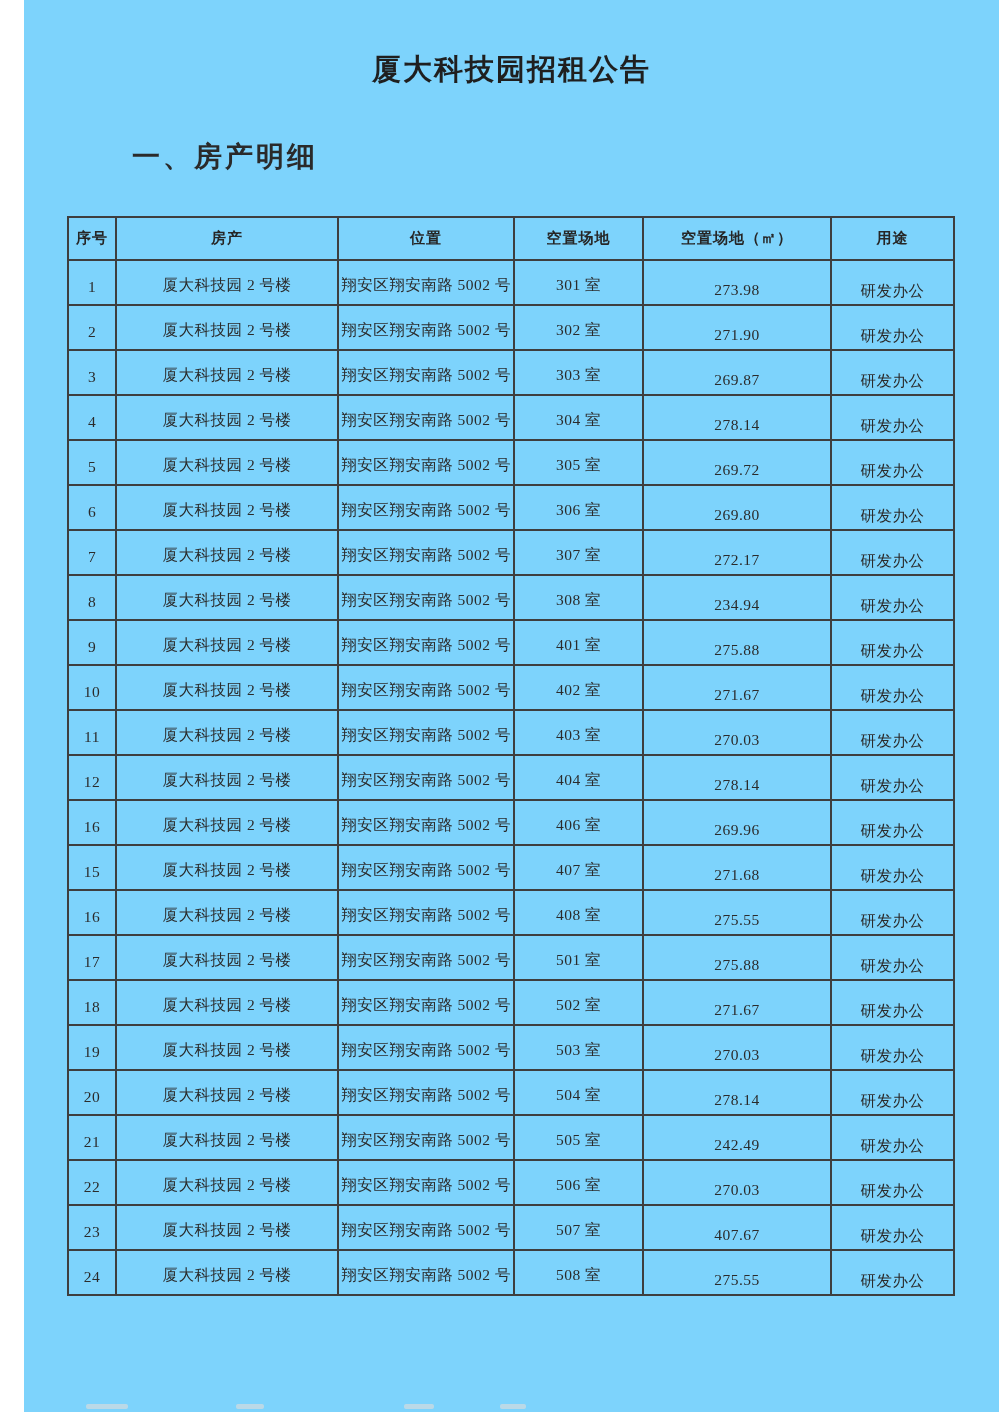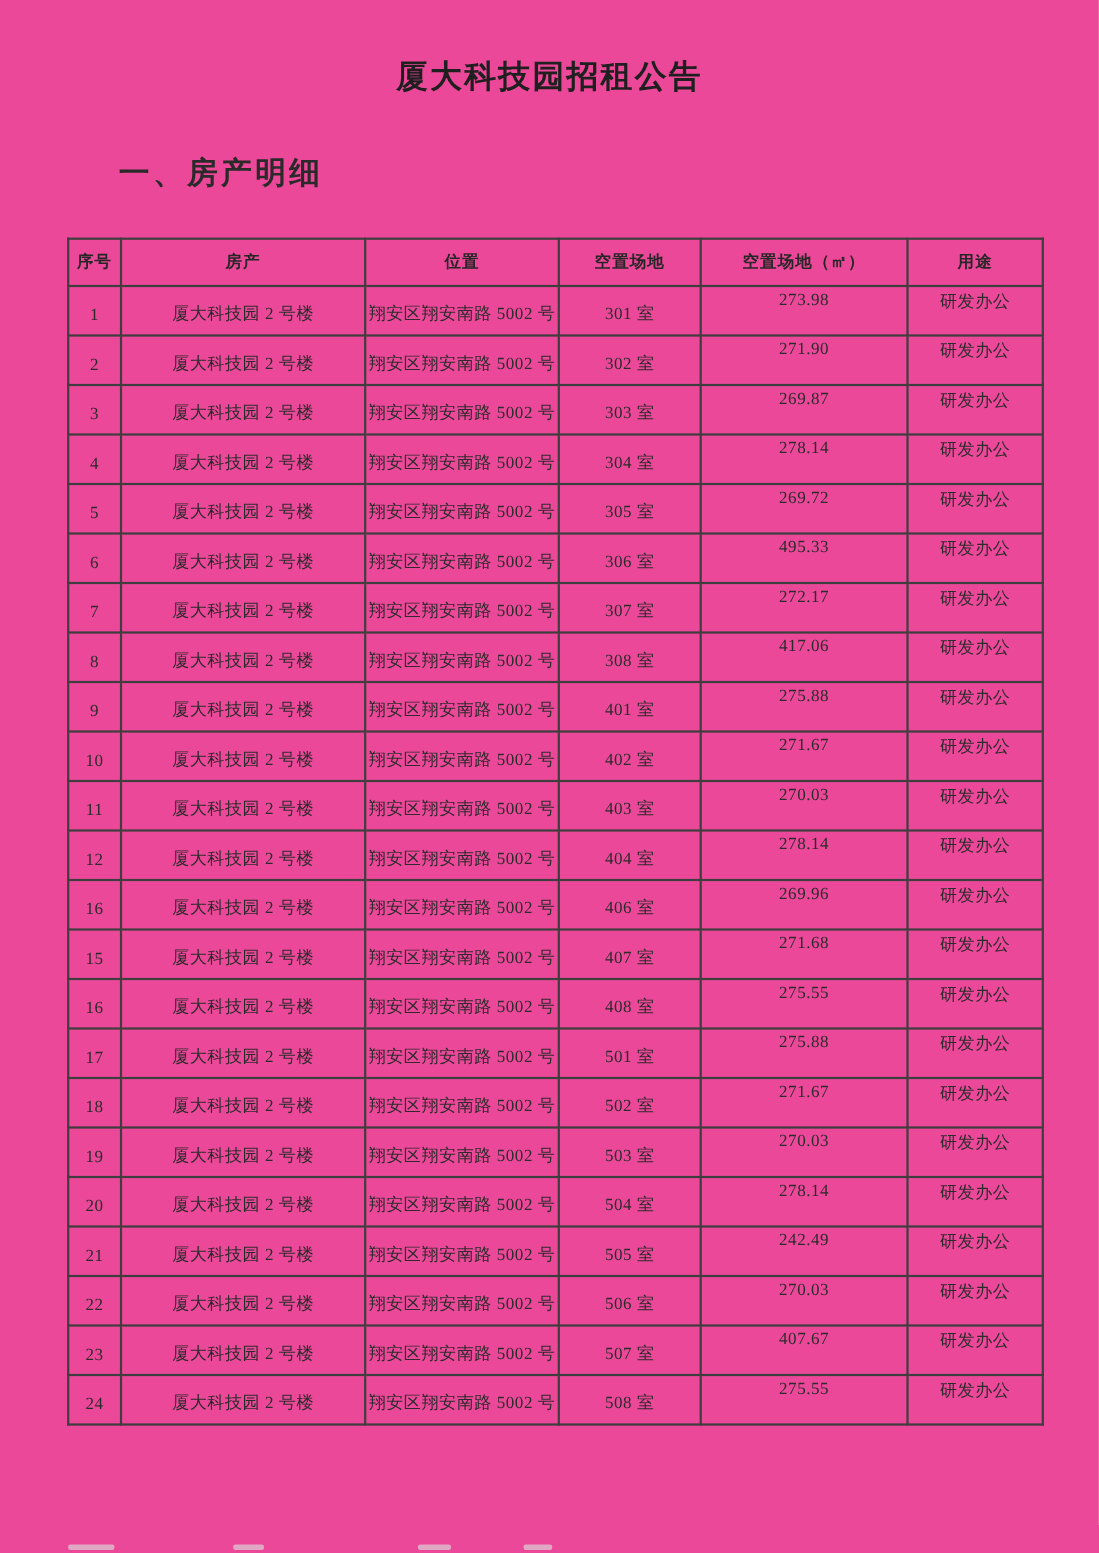--- a/index.html
+++ b/index.html
@@ -11,21 +11,22 @@
     width: 999px;
     height: 1412px;
     position: relative;
     font-family: "Liberation Serif", "DejaVu Serif", serif;
     color: #2d2d2d;
     overflow: hidden;
   }
   .page {
     position: absolute;
     inset: 0;
-    background: #ec4899;
+    background: #7dd3fc;
+    margin-left: 24px;
   }
   .title {
     position: absolute;
     top: 50px;
     left: 0;
     width: 100%;
     margin: 0;
     text-align: center;
     font-size: 29px;
     font-weight: bold;
@@ -38,21 +39,21 @@
     left: 108px;
     margin: 0;
     font-size: 28px;
     font-weight: bold;
     letter-spacing: 3px;
     color: #2a2a2a;
   }
   table.prop-table {
     position: absolute;
     top: 216px;
-    left: 61px;
+    left: 43px;
     width: 886px;
     border-collapse: collapse;
     table-layout: fixed;
   }
   .prop-table th,
   .prop-table td {
     border: 2px solid #3e3e3e;
     text-align: center;
     overflow: hidden;
     white-space: nowrap;
@@ -65,21 +66,21 @@
     vertical-align: middle;
     color: #262626;
   }
   .prop-table tbody tr { height: 45px; }
   .prop-table td {
     font-size: 15.5px;
     letter-spacing: 0.5px;
     color: #2b2b2b;
   }
   td.va-low  { vertical-align: bottom; padding-bottom: 8px; }
-  td.va-high { vertical-align: top;    padding-top: 3px; }
+  td.va-high { vertical-align: top;    padding-top: 20px; }
 
   
   .cutoff-marks { position: absolute; top: 1404px; left: 0; width: 100%; height: 6px; }
   .cutoff-marks span {
     position: absolute;
     top: 0;
     height: 5px;
     background: #dcdcdc;
     opacity: 0.65;
     border-radius: 2px;
@@ -156,37 +157,37 @@
           <td class="va-low">翔安区翔安南路 5002 号</td>
           <td class="va-low">305 室</td>
           <td class="va-high">269.72</td>
           <td class="va-high">研发办公</td>
         </tr>
         <tr>
           <td class="va-low">6</td>
           <td class="va-low">厦大科技园 2 号楼</td>
           <td class="va-low">翔安区翔安南路 5002 号</td>
           <td class="va-low">306 室</td>
-          <td class="va-high">495.33</td>
+          <td class="va-high">269.80</td>
           <td class="va-high">研发办公</td>
         </tr>
         <tr>
           <td class="va-low">7</td>
           <td class="va-low">厦大科技园 2 号楼</td>
           <td class="va-low">翔安区翔安南路 5002 号</td>
           <td class="va-low">307 室</td>
           <td class="va-high">272.17</td>
           <td class="va-high">研发办公</td>
         </tr>
         <tr>
           <td class="va-low">8</td>
           <td class="va-low">厦大科技园 2 号楼</td>
           <td class="va-low">翔安区翔安南路 5002 号</td>
           <td class="va-low">308 室</td>
-          <td class="va-high">417.06</td>
+          <td class="va-high">234.94</td>
           <td class="va-high">研发办公</td>
         </tr>
         <tr>
           <td class="va-low">9</td>
           <td class="va-low">厦大科技园 2 号楼</td>
           <td class="va-low">翔安区翔安南路 5002 号</td>
           <td class="va-low">401 室</td>
           <td class="va-high">275.88</td>
           <td class="va-high">研发办公</td>
         </tr>

